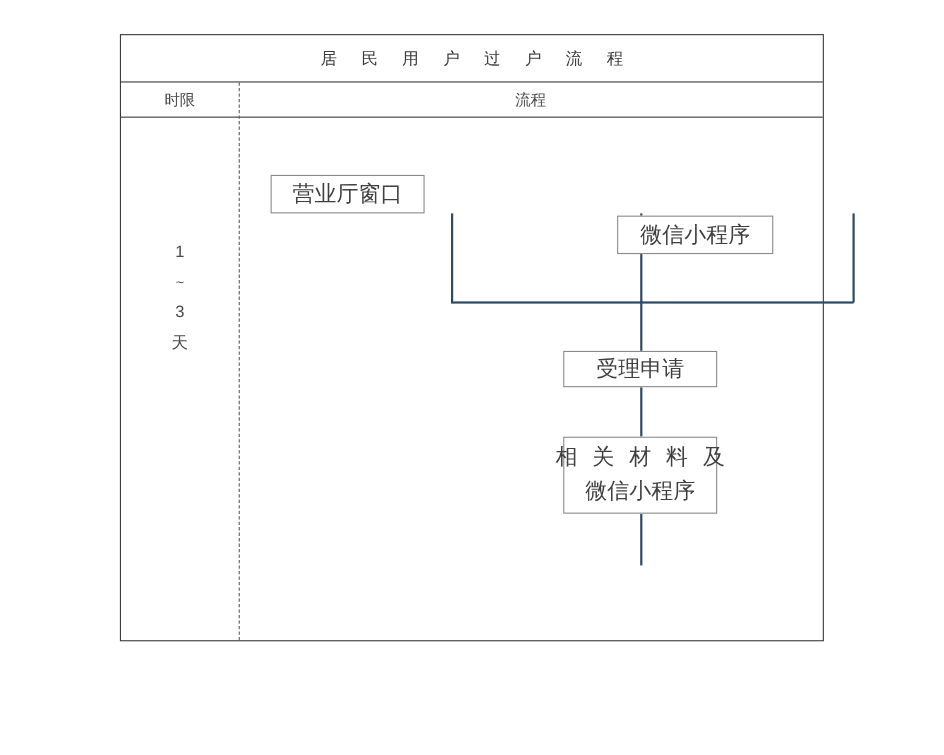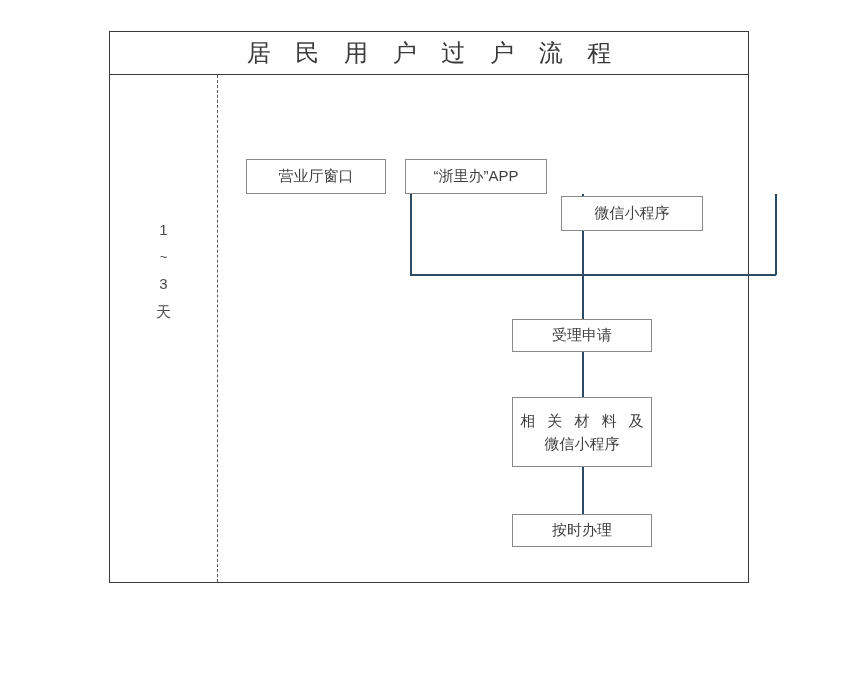--- a/index.html
+++ b/index.html
@@ -33,21 +33,21 @@
     top: 0;
     width: 100%;
     height: 43px;
     border-bottom: 1.6px solid #3a3a3a;
     box-sizing: border-box;
     display: flex;
     align-items: center;
     justify-content: center;
   }
   .title-text {
-    font-size: 24px;
+    font-size: 15px;
     letter-spacing: 9px;
     text-indent: 9px;
     color: #3a3a3a;
     white-space: nowrap;
   }
 
   .header-row {
     position: absolute;
     left: 0;
     top: 43px;
@@ -107,21 +107,21 @@
 
   .node {
     position: absolute;
     border: 1.2px solid #8a8a8a;
     background: #ffffff;
     box-sizing: border-box;
     display: flex;
     flex-direction: column;
     align-items: center;
     justify-content: center;
-    font-size: 15px;
+    font-size: 20px;
     color: #3f3f3f;
     white-space: nowrap;
     z-index: 3;
   }
   .node .line2 { line-height: 1.55; }
   .node .spaced { letter-spacing: 4px; text-indent: 4px; }
 
   
   .conn-v, .conn-h {
     position: absolute;
@@ -133,37 +133,38 @@
 </style>
 </head>
 <body>
 
 <div class="table-frame">
 
   <div class="title-row">
     <div class="title-text">居 民 用 户 过 户 流 程</div>
   </div>
 
+  <div class="header-row">
+    <div class="header-cell left">时限</div>
+    <div class="header-cell right">流程</div>
+  </div>
 
   <div class="col-divider"></div>
 
   <div class="time-limit" style="top:190px">
     <span>1</span>
     <span class="tilde">~</span>
     <span>3</span>
     <span>天</span>
   </div>
 
   <div class="flow-area">
 
     <div class="node" style="left:29px;  top:52px; width:140px; height:35px;">
       <span>营业厅窗口</span>
-    </div>
-    <div class="node" style="left:188px; top:52px; width:142px; height:35px;">
-      <span>“浙里办”APP</span>
     </div>
     <div class="node" style="left:344px; top:52px; width:142px; height:35px;margin-top:37px;">
       <span>微信小程序</span>
     </div>
 
     <div class="conn-v" style="left:193px; top:87px;  height:81px;"></div>
     <div class="conn-v" style="left:365px; top:87px;  height:81px;"></div>
     <div class="conn-v" style="left:558px; top:87px;  height:81px;"></div>
     <div class="conn-h" style="left:193px; top:167px; width:366px;"></div>
     <div class="conn-v" style="left:365px; top:167px; height:45px;"></div>
@@ -174,18 +175,15 @@
 
     <div class="conn-v" style="left:365px; top:245px; height:45px;"></div>
 
     <div class="node" style="left:295px; top:290px; width:140px; height:70px;">
       <span class="line2 spaced">相 关 材 料 及</span>
       <span class="line2">微信小程序</span>
     </div>
 
     <div class="conn-v" style="left:365px; top:360px; height:47px;"></div>
 
-    <div class="node" style="left:295px; top:407px; width:140px; height:33px;">
-      <span>按时办理</span>
-    </div>
 
   </div>
 </div>
 
 </body></html>

